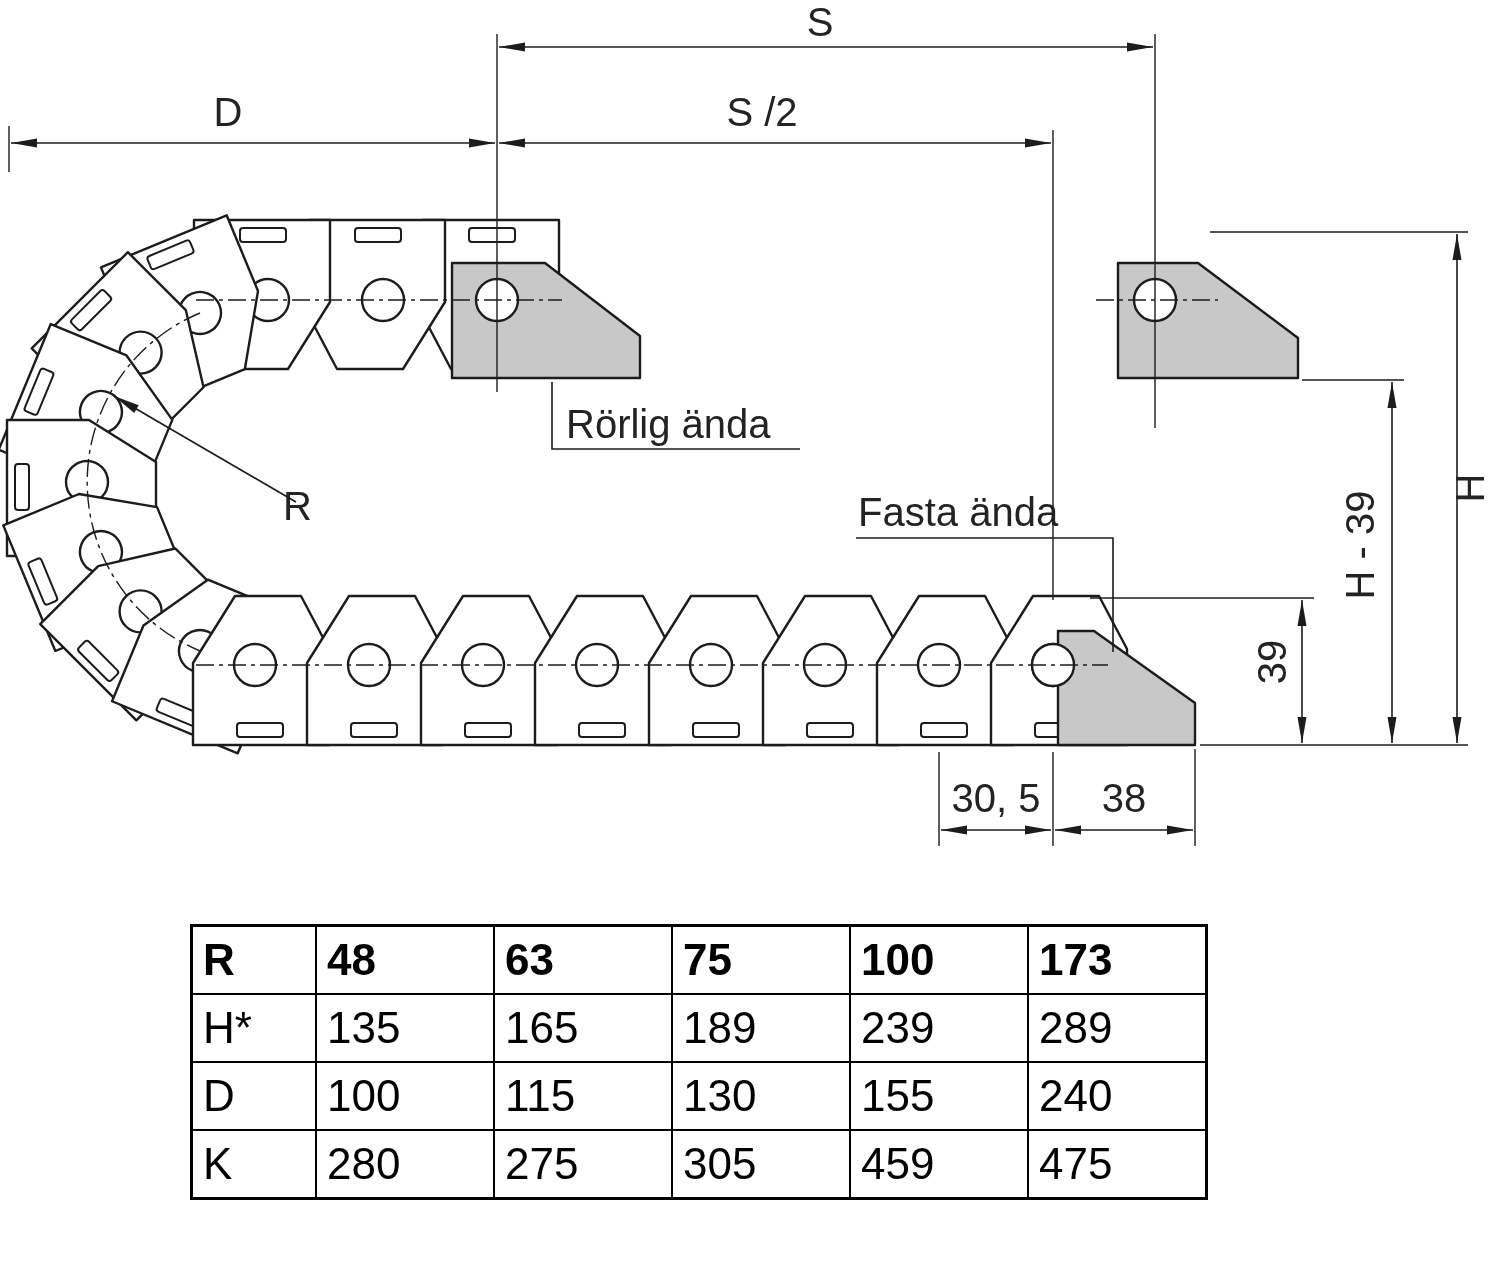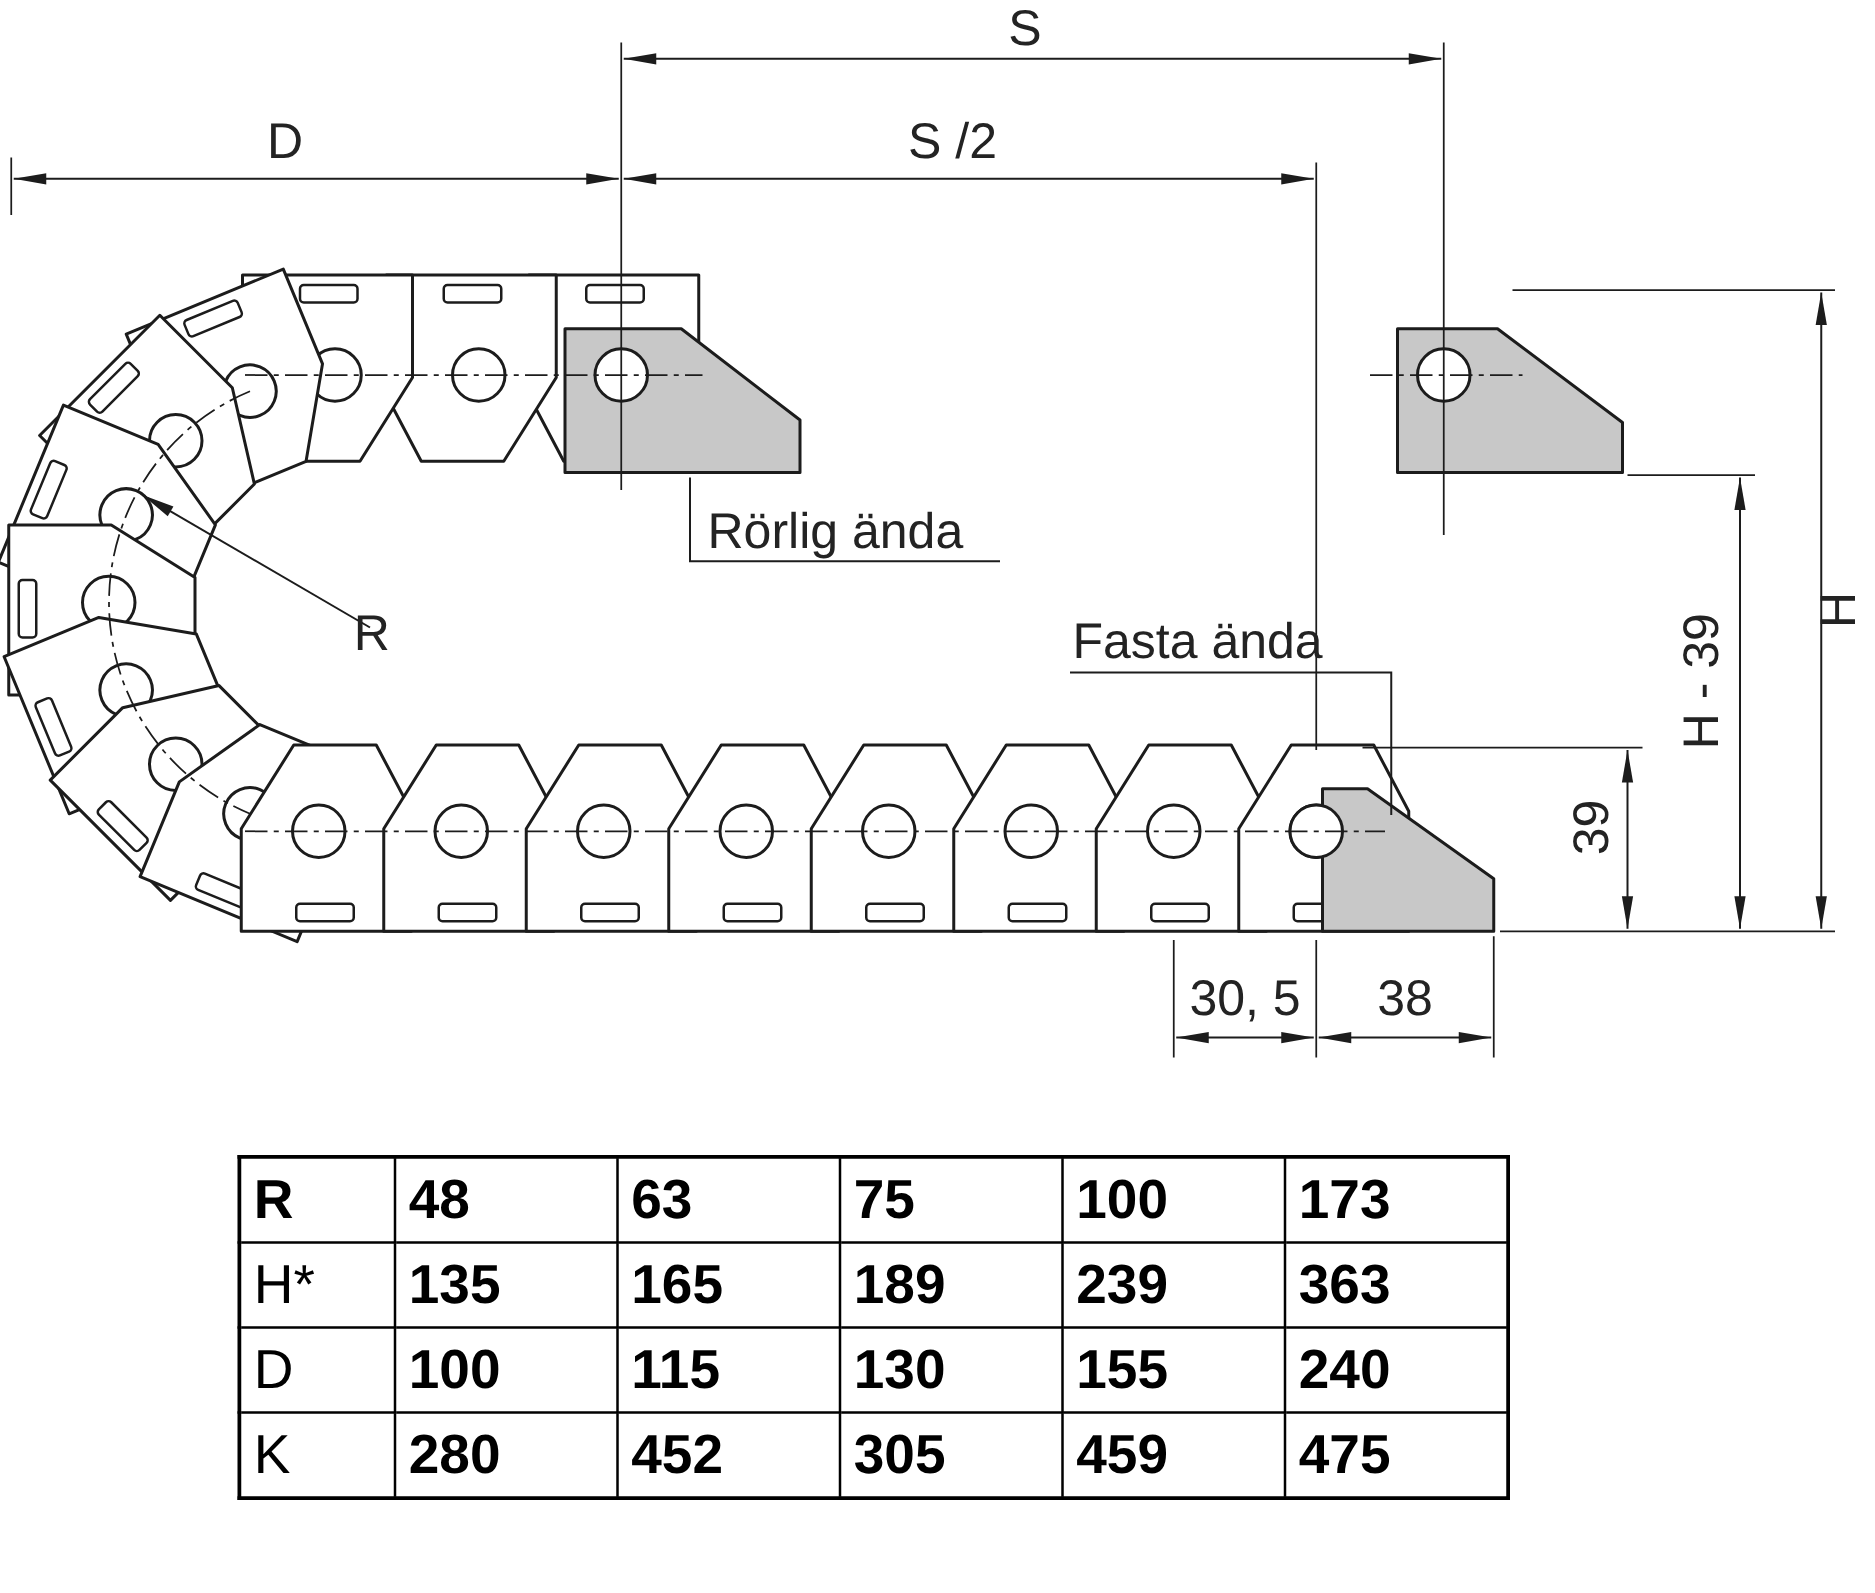--- a/index.html
+++ b/index.html
@@ -15,21 +15,21 @@
   .ext line{stroke:#1c1c1c;stroke-width:1.4;}
   .dim line{stroke:#1c1c1c;stroke-width:1.6;}
   .lead polyline,.lead line{stroke:#1c1c1c;stroke-width:1.6;fill:none;}
   .txt text{font-family:"Liberation Sans",sans-serif;font-size:40px;fill:#232323;}
 
   
   .spec-table{border-collapse:collapse;border:3px solid #000;margin:34px 0 0 190px;}
   .spec-table td{border:2px solid #000;font-size:44px;color:#000;height:66px;
                  padding:0 0 0 10px;vertical-align:middle;text-align:left;line-height:1.05;}
   .spec-table td.c0{width:112px;}
-  .spec-table td.c{width:166px;font-weight:bold;}
+  .spec-table td.c{width:166px;}
   .spec-table tr:first-child td{font-weight:700;}
 </style>
 </head>
 <body>
 
 <svg id="drawing" viewBox="0 0 1500 890" width="1500" height="890">
   <defs>
     <marker id="arr" viewBox="0 0 28 12" refX="27" refY="6" markerWidth="28" markerHeight="12" markerUnits="userSpaceOnUse" orient="auto-start-reverse">
       <path d="M1,1.5 L27,6 L1,10.5 Z" fill="#1c1c1c"></path>
     </marker>
@@ -205,32 +205,32 @@
       <td class="c">75</td>
       <td class="c">100</td>
       <td class="c">173</td>
     </tr>
     <tr>
       <td class="c0">H*</td>
       <td class="c">135</td>
       <td class="c">165</td>
       <td class="c">189</td>
       <td class="c">239</td>
-      <td class="c">363</td>
+      <td class="c">289</td>
     </tr>
     <tr>
       <td class="c0">D</td>
       <td class="c">100</td>
       <td class="c">115</td>
       <td class="c">130</td>
       <td class="c">155</td>
       <td class="c">240</td>
     </tr>
     <tr>
       <td class="c0">K</td>
       <td class="c">280</td>
-      <td class="c">452</td>
+      <td class="c">275</td>
       <td class="c">305</td>
       <td class="c">459</td>
       <td class="c">475</td>
     </tr>
   </tbody>
 </table>
 
 </body></html>

